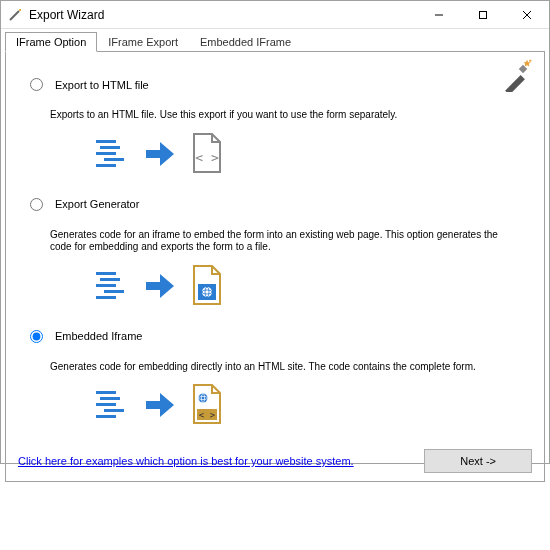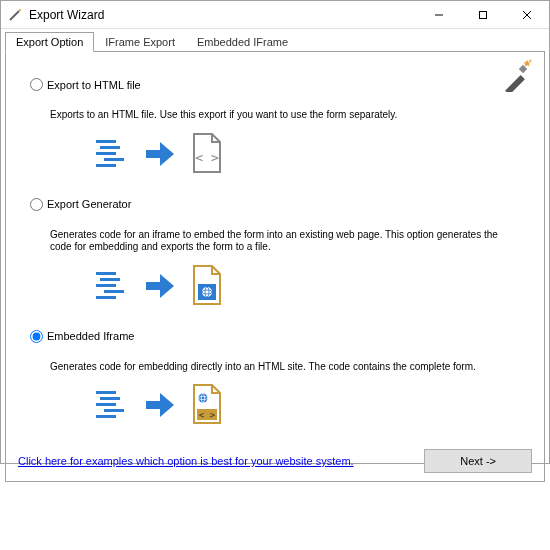--- a/index.html
+++ b/index.html
@@ -9,21 +9,21 @@
   .titlebar .icon { width:16px; height:16px; margin-left:6px; }
   .titlebar .title { margin-left:6px; font-size:12px; flex:1; }
   .winbtn { width:44px; height:28px; display:flex; align-items:center; justify-content:center; }
   .tabs { height:22px; display:flex; align-items:flex-end; padding:0 4px; margin-top:3px; }
   .tab { padding:3px 10px 3px 10px; font-size:11px; border:1px solid transparent; position:relative; cursor:default; }
   .tab.active { border:1px solid #a0a0a0; border-bottom:1px solid #fff; background:#fff; z-index:2; }
   .tab.inactive { color:#333;text-align:right; }
   .tabpanel { flex:1; border:1px solid #a0a0a0; margin:0 4px 4px 4px; padding:10px 12px 8px 12px; position:relative; display:flex; flex-direction:column; margin-top:-1px; }
   .wizard-icon { position:absolute; top:6px; right:10px; width:34px; height:34px; }
   .option { margin:4px 0 2px 12px; }
-  .radio-row { display:flex; align-items:center; gap:4px; }
+  .radio-row { display:flex; align-items:center; gap:12px; }
   .radio-row input { margin:0; }
   .radio-row label { font-size:11px; }
   .desc { margin:18px 0 0 20px; font-size:10px; color:#000; line-height:1.25; max-width:470px; }
   .illus { margin:8px 0 14px 60px; height:48px; display:flex; align-items:center; gap:12px; }
   .footer { display:flex; align-items:center; justify-content:space-between; margin-top:auto; padding-top:4px; }
   .link { color:#0000ee; text-decoration:underline; font-size:11px; cursor:pointer;text-align:center; }
   .next-btn { border:1px solid #adadad; background:#e1e1e1; padding:5px 35px; font-size:11px; cursor:default; }
   svg { display:block; }
 </style>
 </head>
@@ -51,21 +51,21 @@
     </div>
     <div class="winbtn close">
       <svg width="10" height="10" viewBox="0 0 10 10">
           <line x1="1" y1="1" x2="9" y2="9" stroke="#000" stroke-width="1"></line>
           <line x1="9" y1="1" x2="1" y2="9" stroke="#000" stroke-width="1"></line>
         </svg>
     </div>
   </div>
 
   <div class="tabs">
-    <div class="tab active">Export Option</div>
+    <div class="tab active">IFrame Option</div>
     <div class="tab inactive">IFrame Export</div>
     <div class="tab inactive">Embedded IFrame</div>
   </div>
 
   <div class="tabpanel">
 
     <span class="wizard-icon">
       <svg width="34" height="34" viewBox="0 0 34 34">
         <path d="M25 5 l2 4 l4 0 l-3 3 l1 4 l-4 -2 l-4 2 l1 -4 l-3 -3 l4 0 z" fill="#e8a33d" transform="scale(0.6) translate(20 -2)"></path>
         <path d="M31 2 l1 2 l2 0 l-1.5 1.5 l0.5 2 l-2 -1 l-2 1 l0.5 -2 l-1.5 -1.5 l2 0 z" fill="#e8a33d" transform="scale(0.55) translate(24 0)"></path>

